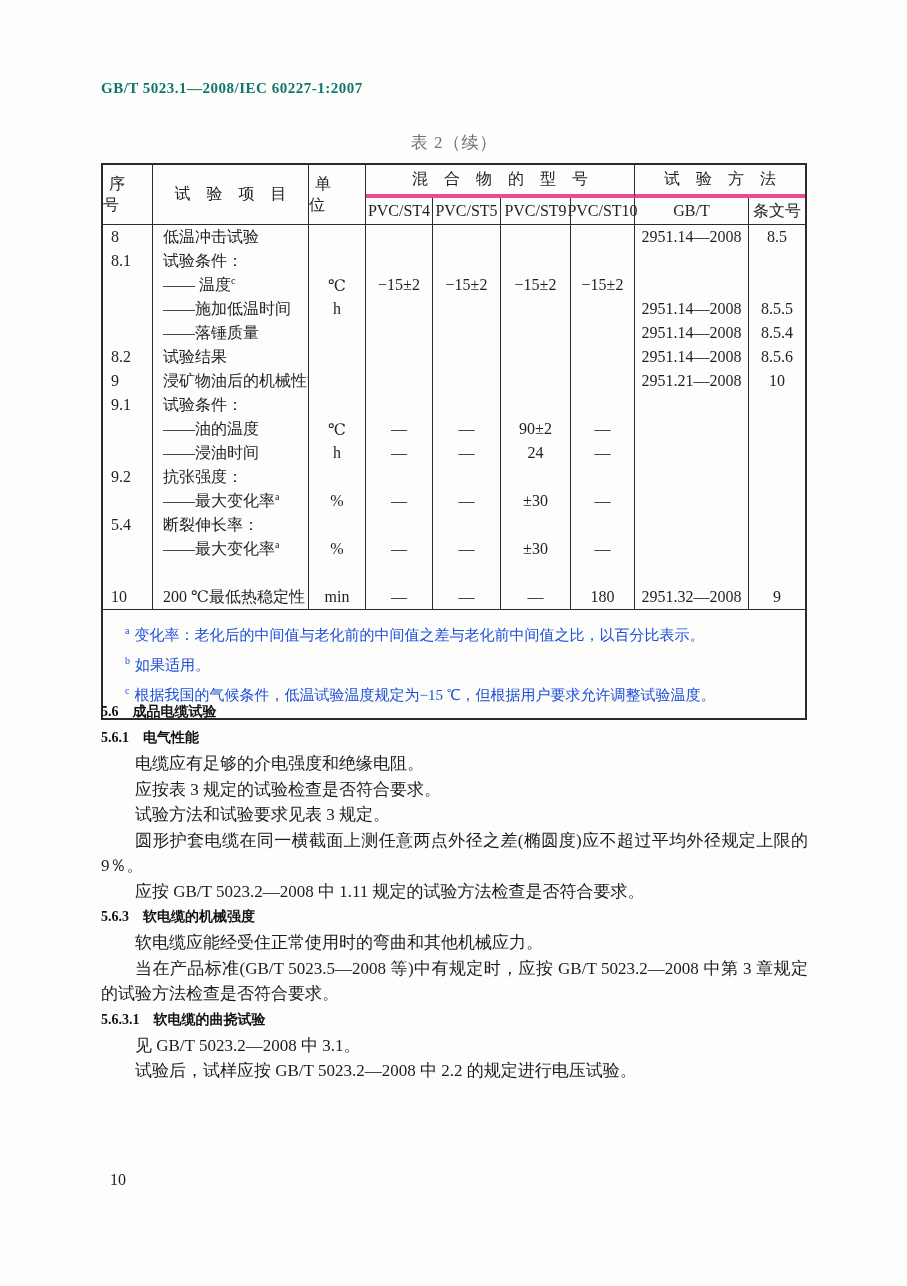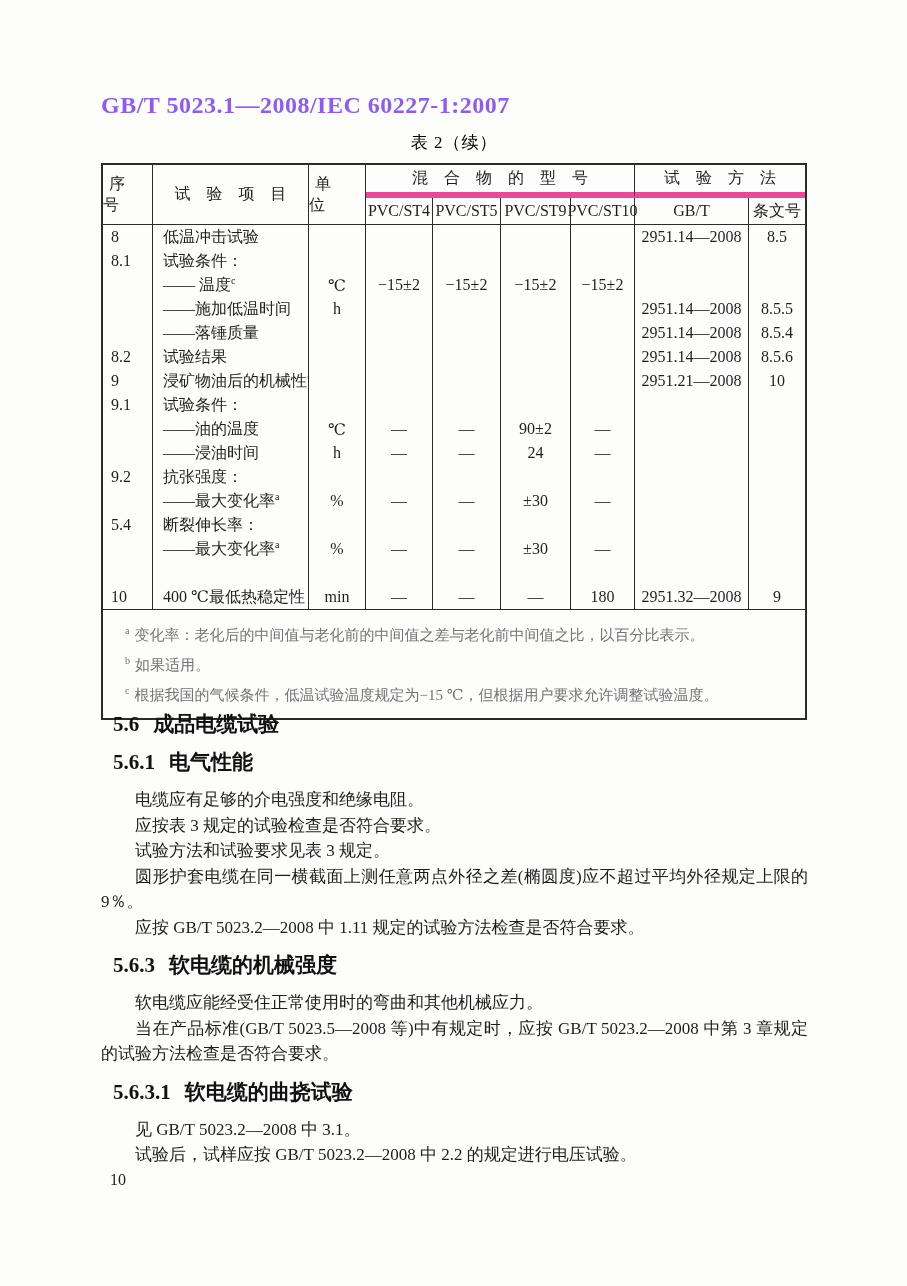--- a/index.html
+++ b/index.html
@@ -2,54 +2,54 @@
 <html><head>
 <meta charset="utf-8">
 <style>
   html,body{margin:0;padding:0;background:#e9e9e9;}
   .page{
     position:relative;width:907px;height:1286px;background:#fdfdfc;
     font-family:"Liberation Serif","DejaVu Serif",serif;color:#222;
     overflow:hidden;margin:0 auto;
   }
   .doc-header{
-    position:absolute;left:101px;top:92px;font-size:24px;font-weight:bold;
-    letter-spacing:.5px;color:#8b5cf6;
+    position:absolute;left:101px;top:80px;font-size:15px;font-weight:bold;
+    letter-spacing:.5px;color:#0f766e;
   }
   .table-title{
     position:absolute;left:101px;top:131px;width:706px;text-align:center;
-    font-size:17px;color:#000000;letter-spacing:1px;
+    font-size:17px;color:#737373;letter-spacing:1px;
   }
   .stdtable{
     position:absolute;left:101px;top:163px;width:706px;
     border:2px solid #2b2b2b;font-size:16px;color:#1f1f1f;box-sizing:border-box;
   }
   .thead{display:grid;grid-template-columns:50px 156px 57px 67px 68px 70px 64px 114px auto;
     grid-template-rows:33px 26px;border-bottom:1.5px solid #2b2b2b;}
   .thead .hc{display:flex;align-items:center;justify-content:center;}
   .br{border-right:1px solid #2b2b2b;}
-  .bb{border-bottom:6px solid #ec4899;}
+  .bb{border-bottom:4px solid #ec4899;}
   .h-no{grid-column:1;grid-row:1/3;}
   .h-item{grid-column:2;grid-row:1/3;}
   .h-unit{grid-column:3;grid-row:1/3;}
   .h-mix{grid-column:4/8;grid-row:1;}
   .h-method{grid-column:8/10;grid-row:1;}
   .h-sub{grid-row:2;}
   .sp{letter-spacing:6px;text-indent:6px;}
   .tbody{}
   .trow{display:grid;grid-template-columns:50px 156px 57px 67px 68px 70px 64px 114px auto;height:24px;}
   .cell{display:flex;align-items:center;justify-content:center;overflow:hidden;white-space:nowrap;}
   .c-no{justify-content:flex-start;padding-left:8px;box-sizing:border-box;}
   .c-item{justify-content:flex-start;padding-left:10px;box-sizing:border-box;text-align:center;}
   .cell sup{font-size:10px;line-height:1;transform:translateY(-4px);}
   .tfoot{border-top:1.5px solid #2b2b2b;padding:8px 10px 10px 22px;}
-  .fnote{font-size:15px;line-height:25px;color:#737373;}
+  .fnote{font-size:15px;line-height:25px;color:#1d4ed8;font-family:Liberation Serif, serif;}
   .fnote sup{font-size:10px;margin-right:5px;}
   .content{position:absolute;left:101px;top:699px;width:707px;font-size:17px;color:#1d1d1d;}
-  .sec-heading{font-weight:bold;line-height:26px;margin:12px;font-size:21px;color:#111;}
+  .sec-heading{font-weight:bold;line-height:26px;margin:0;font-size:14px;color:#111;}
   .sec-heading .num{margin-right:14px;}
   .para{margin:0;line-height:25.5px;text-indent:2em;text-align:justify;}
   .page-number{position:absolute;left:110px;top:1171px;font-size:16px;color:#1d1d1d;}
 </style>
 </head>
 <body>
 
 <div class="page">
 
   <div class="doc-header">GB/T 5023.1—2008/IEC 60227-1:2007</div>
@@ -231,21 +231,21 @@
           <div class="cell c-unit br"></div>
           <div class="cell c-val br"></div>
           <div class="cell c-val br"></div>
           <div class="cell c-val br"></div>
           <div class="cell c-val br"></div>
           <div class="cell c-gbt br"></div>
           <div class="cell c-clause"></div>
         </div>
         <div class="trow">
           <div class="cell c-no br">10</div>
-          <div class="cell c-item br">400 ℃最低热稳定性</div>
+          <div class="cell c-item br">200 ℃最低热稳定性</div>
           <div class="cell c-unit br">min</div>
           <div class="cell c-val br">—</div>
           <div class="cell c-val br">—</div>
           <div class="cell c-val br">—</div>
           <div class="cell c-val br">180</div>
           <div class="cell c-gbt br">2951.32—2008</div>
           <div class="cell c-clause">9</div>
         </div>
       </div>
     <div class="tfoot">

